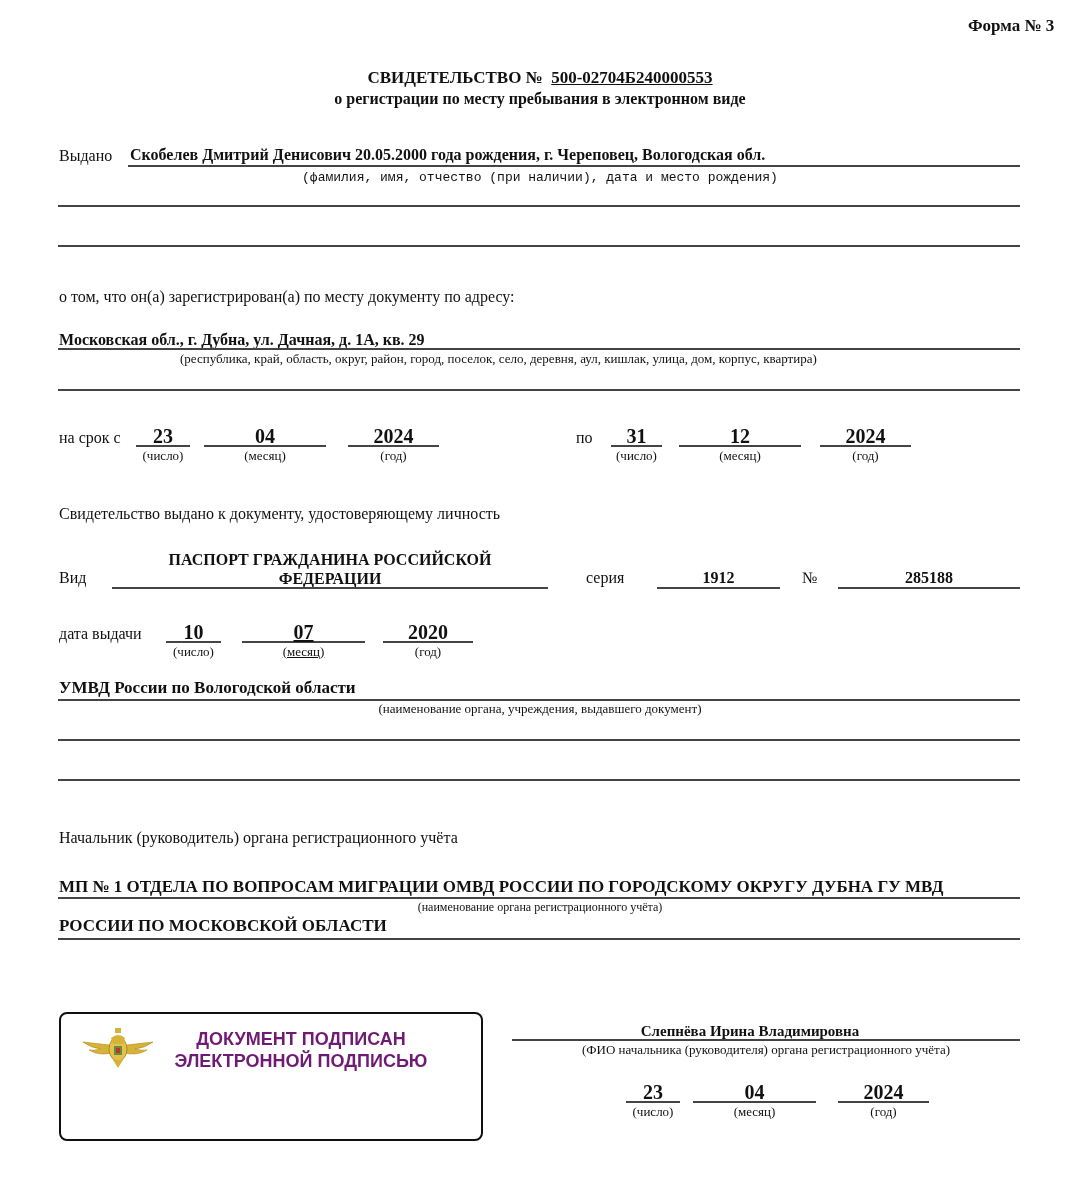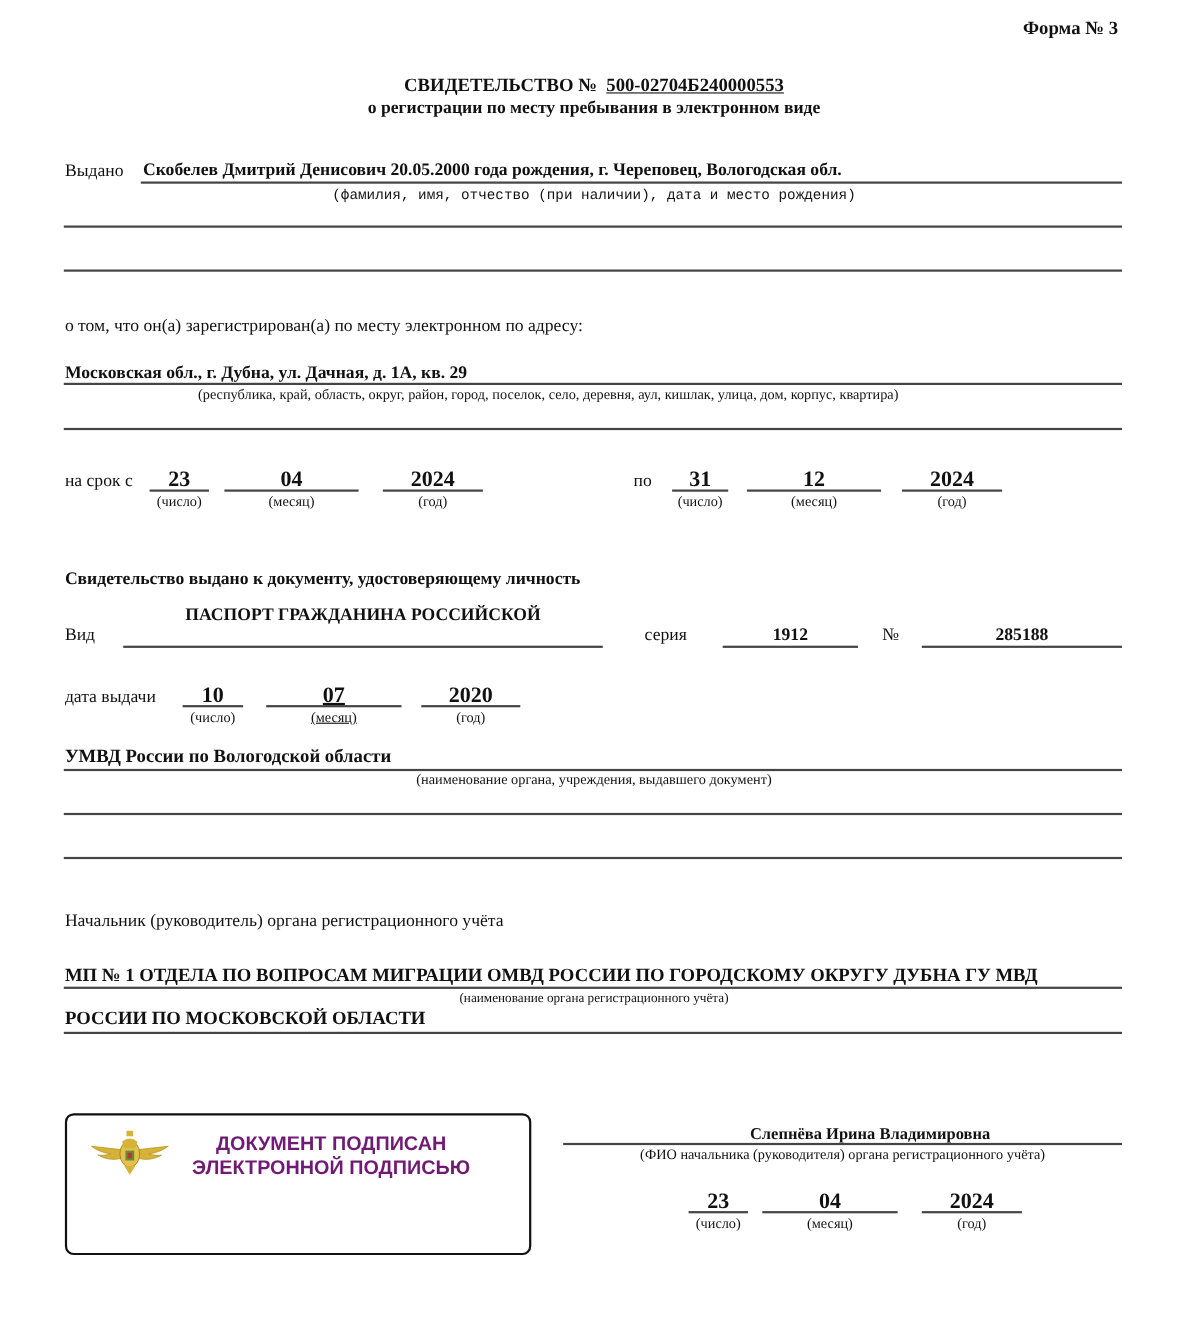--- a/index.html
+++ b/index.html
@@ -24,36 +24,36 @@
     }
     .sigtext {
       position: absolute; left: 100px; top: 14px; width: 280px; text-align: center;
       font-family: "Liberation Sans", "DejaVu Sans", sans-serif; font-weight: bold;
       font-size: 18px; line-height: 22px; color: #701a75;
     }
   </style>
 </head>
 <body>
 
-<div class="abs b" style="left:930px; top:16px; font-size:17px;">Форма № 3</div>
+<div class="abs b" style="left:968px; top:16px; font-size:17px;">Форма № 3</div>
 
 <div class="abs b" style="left:0; width:1080px; top:68px; text-align:center; font-size:17px;">
   <span>СВИДЕТЕЛЬСТВО №</span>&nbsp;
   <span style="text-decoration:underline;">500-02704Б240000553</span>
 </div>
 <div class="abs b" style="left:0; width:1080px; top:90px; text-align:center; font-size:16px;">о регистрации по месту пребывания в электронном виде</div>
 
 <div class="abs lbl" style="left:59px; top:147px;">Выдано</div>
 <div class="abs val" style="left:130px; top:146px;">Скобелев Дмитрий Денисович 20.05.2000 года рождения, г. Череповец, Вологодская обл.</div>
 <div class="line" style="left:128px; width:892px; top:165px;"></div>
 <div class="abs small" style="left:0; width:1080px; text-align:center; top:170px;font-family:Liberation Mono, monospace;">(фамилия, имя, отчество (при наличии), дата и место рождения)</div>
 <div class="line" style="left:58px; width:962px; top:205px;"></div>
 <div class="line" style="left:58px; width:962px; top:245px;"></div>
 
-<div class="abs lbl" style="left:59px; top:288px;">о том, что он(а) зарегистрирован(а) по месту электронном по адресу:</div>
+<div class="abs lbl" style="left:59px; top:288px;">о том, что он(а) зарегистрирован(а) по месту документу по адресу:</div>
 <div class="abs val" style="left:59px; top:331px;">Московская обл., г. Дубна, ул. Дачная, д. 1А, кв. 29</div>
 <div class="line" style="left:58px; width:962px; top:348px;"></div>
 <div class="abs small" style="left:180px; top:351px;">(республика, край, область, округ, район, город, поселок, село, деревня, аул, кишлак, улица, дом, корпус, квартира)</div>
 <div class="line" style="left:58px; width:962px; top:389px;"></div>
 
 <div class="abs lbl" style="left:59px; top:429px;">на срок с</div>
 <div class="field" style="left:136px; width:54px; top:427px;">
   <span class="v">23</span>
     <span class="rule"></span>
     <span class="cap">(число)</span>
@@ -78,24 +78,25 @@
   <span class="v">12</span>
     <span class="rule"></span>
     <span class="cap">(месяц)</span>
 </div>
 <div class="field" style="left:820px; width:91px; top:427px;">
   <span class="v">2024</span>
     <span class="rule"></span>
     <span class="cap">(год)</span>
 </div>
 
-<div class="abs lbl" style="left:59px; top:518px;font-weight:bold;">Свидетельство выдано к документу, удостоверяющему личность</div>
+<div class="abs lbl" style="left:59px; top:505px;">Свидетельство выдано к документу, удостоверяющему личность</div>
 <div class="abs lbl" style="left:59px; top:569px;">Вид</div>
 <div class="abs val center" style="left:112px; width:436px; top:550px; line-height:19px;">
   <div>ПАСПОРТ ГРАЖДАНИНА РОССИЙСКОЙ</div>
+  <div>ФЕДЕРАЦИИ</div>
 </div>
 <div class="line" style="left:112px; width:436px; top:587px;"></div>
 <div class="abs lbl" style="left:586px; top:569px;">серия</div>
 <div class="abs val center" style="left:657px; width:123px; top:569px;">1912</div>
 <div class="line" style="left:657px; width:123px; top:587px;"></div>
 <div class="abs lbl" style="left:802px; top:569px;">№</div>
 <div class="abs val center" style="left:838px; width:182px; top:569px;">285188</div>
 <div class="line" style="left:838px; width:182px; top:587px;"></div>
 
 <div class="abs lbl" style="left:59px; top:625px;">дата выдачи</div>
@@ -138,21 +139,21 @@
     <rect x="33" y="22" width="8" height="9" fill="#6a8c3a"></rect>
     <rect x="35" y="24" width="4" height="5" fill="#b63a2c"></rect>
     <path d="M32 36 L37 44 L42 36 Z" fill="#d6b338"></path>
   </svg>
   <div class="sigtext">
     <div>ДОКУМЕНТ ПОДПИСАН</div>
     <div>ЭЛЕКТРОННОЙ ПОДПИСЬЮ</div>
   </div>
 </div>
 
-<div class="abs b center" style="left:537px; width:508px; top:1023px; font-size:15px;">Слепнёва Ирина Владимировна</div>
+<div class="abs b center" style="left:496px; width:508px; top:1023px; font-size:15px;">Слепнёва Ирина Владимировна</div>
 <div class="line" style="left:512px; width:508px; top:1039px;"></div>
 <div class="abs small center" style="left:512px; width:508px; top:1042px;">(ФИО начальника (руководителя) органа регистрационного учёта)</div>
 
 <div class="field" style="left:626px; width:54px; top:1083px;">
   <span class="v">23</span>
     <span class="rule"></span>
     <span class="cap">(число)</span>
 </div>
 <div class="field" style="left:693px; width:123px; top:1083px;">
   <span class="v">04</span>

